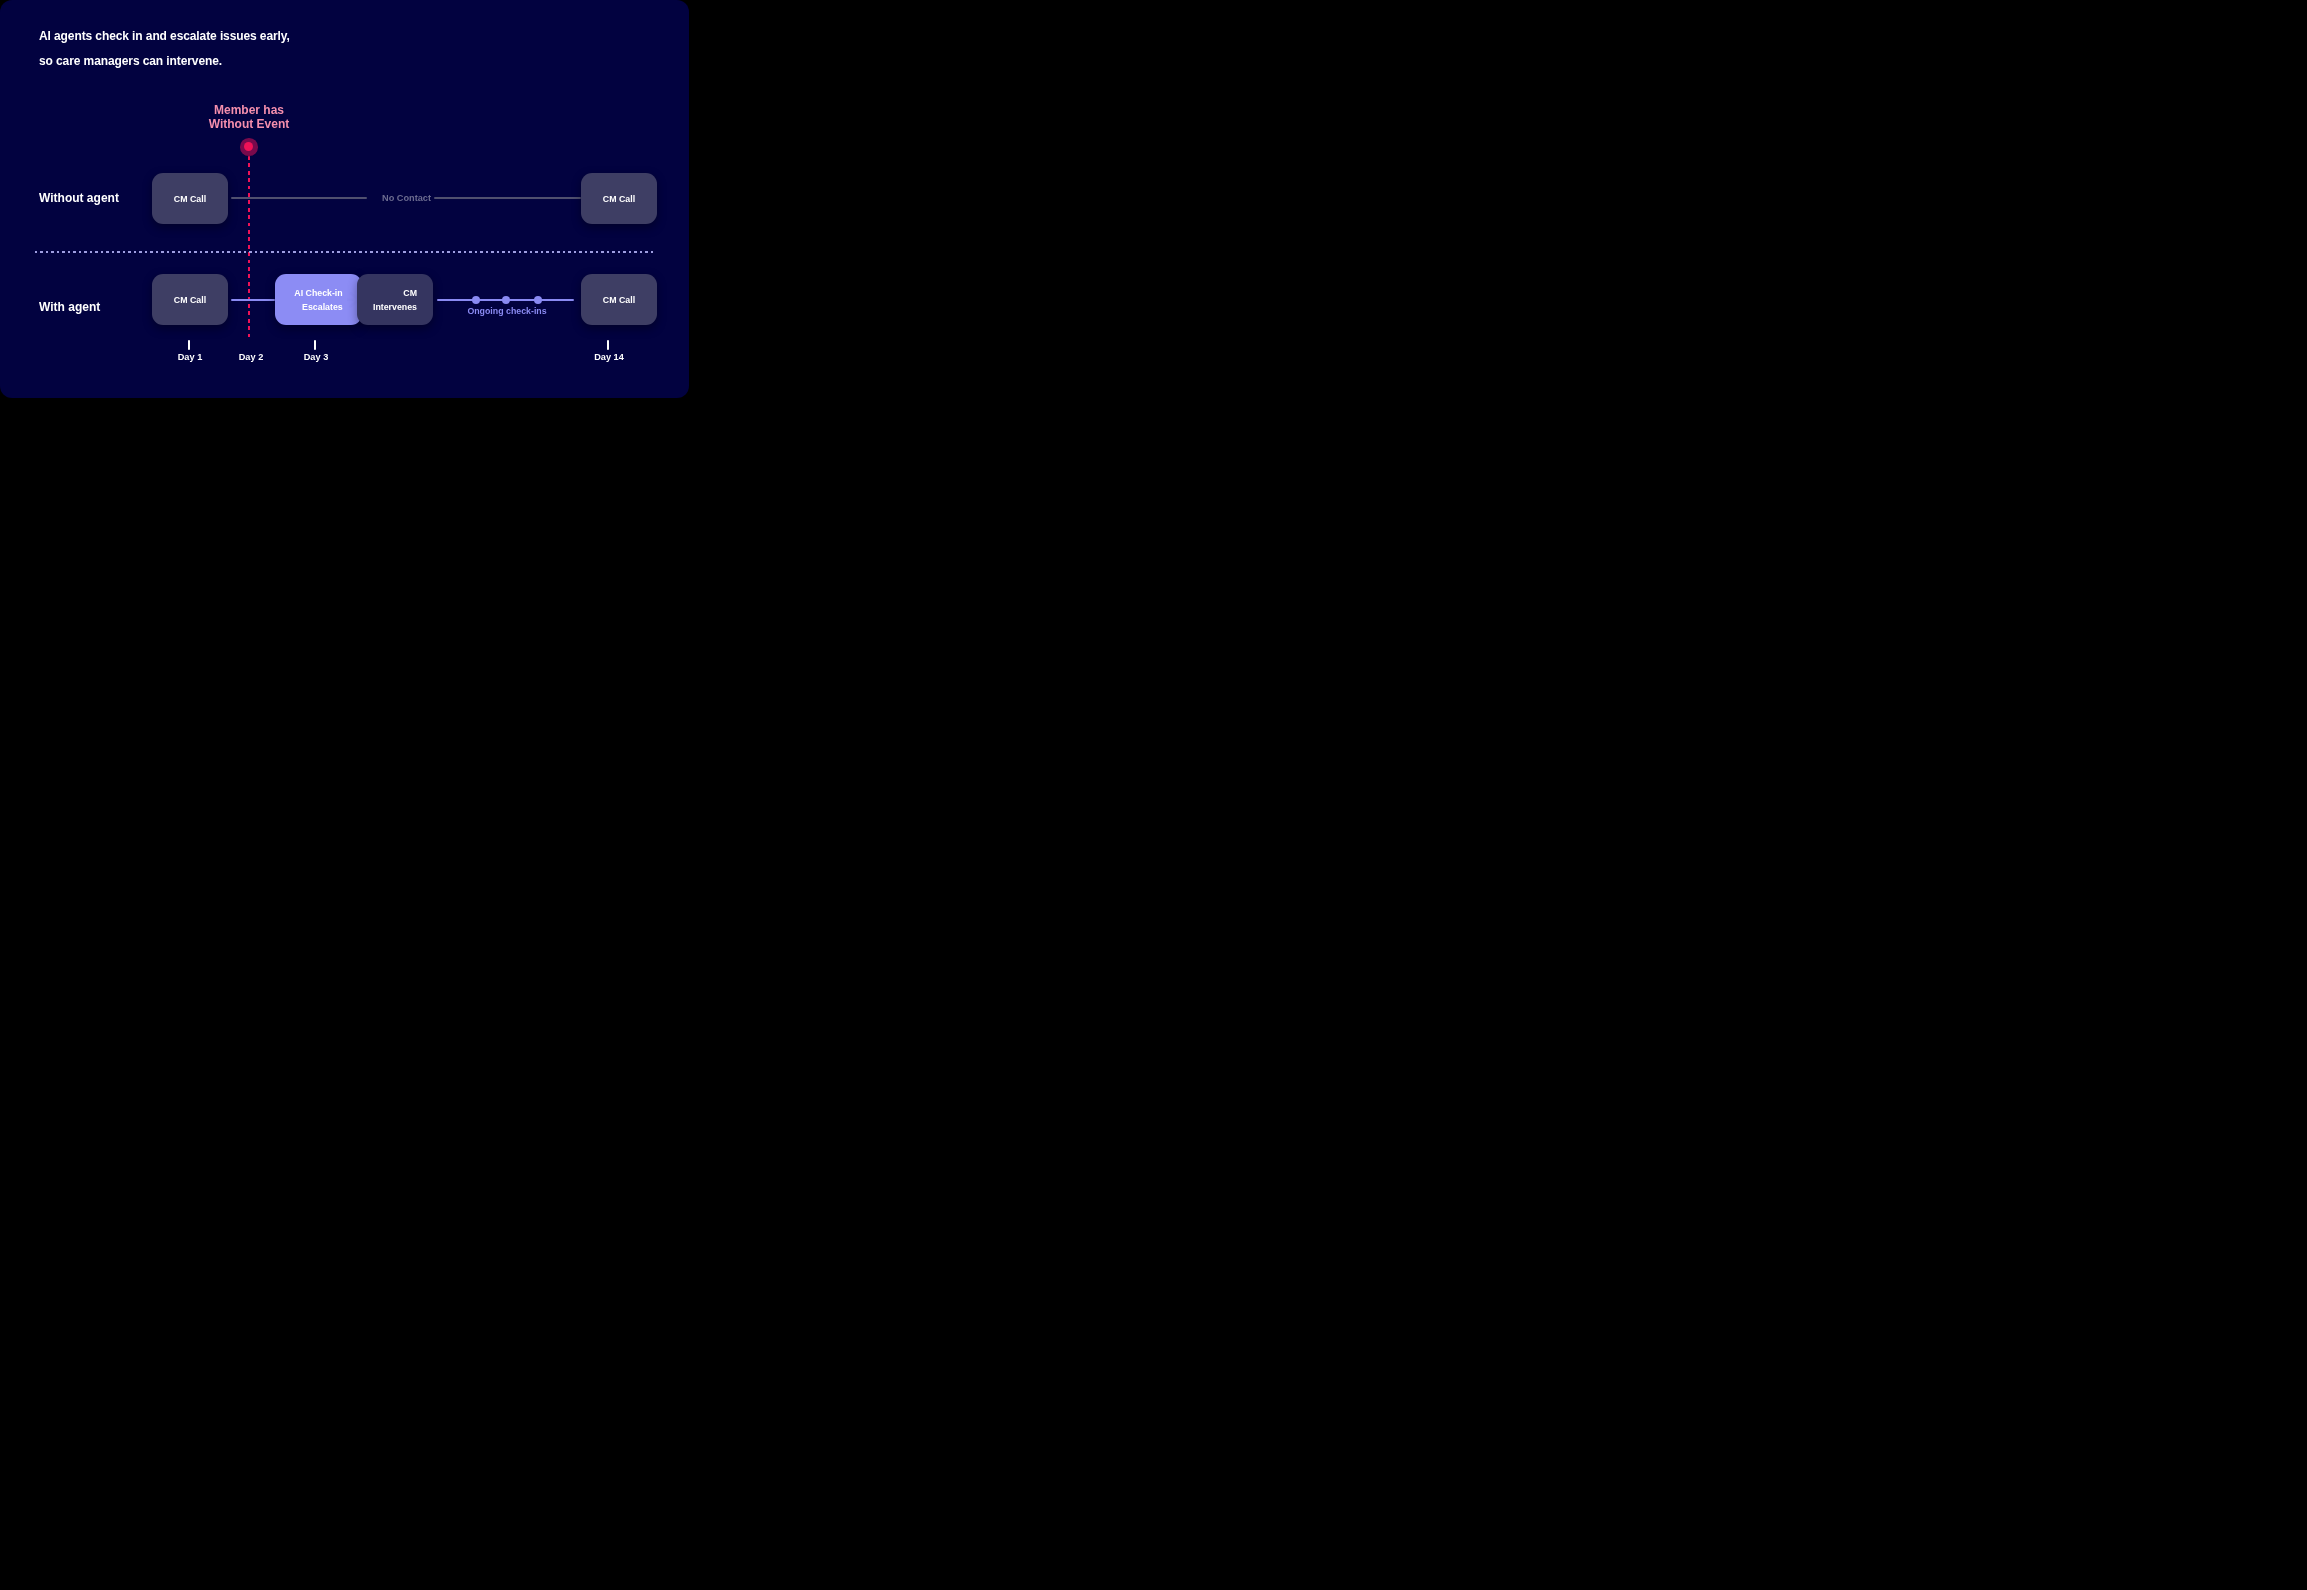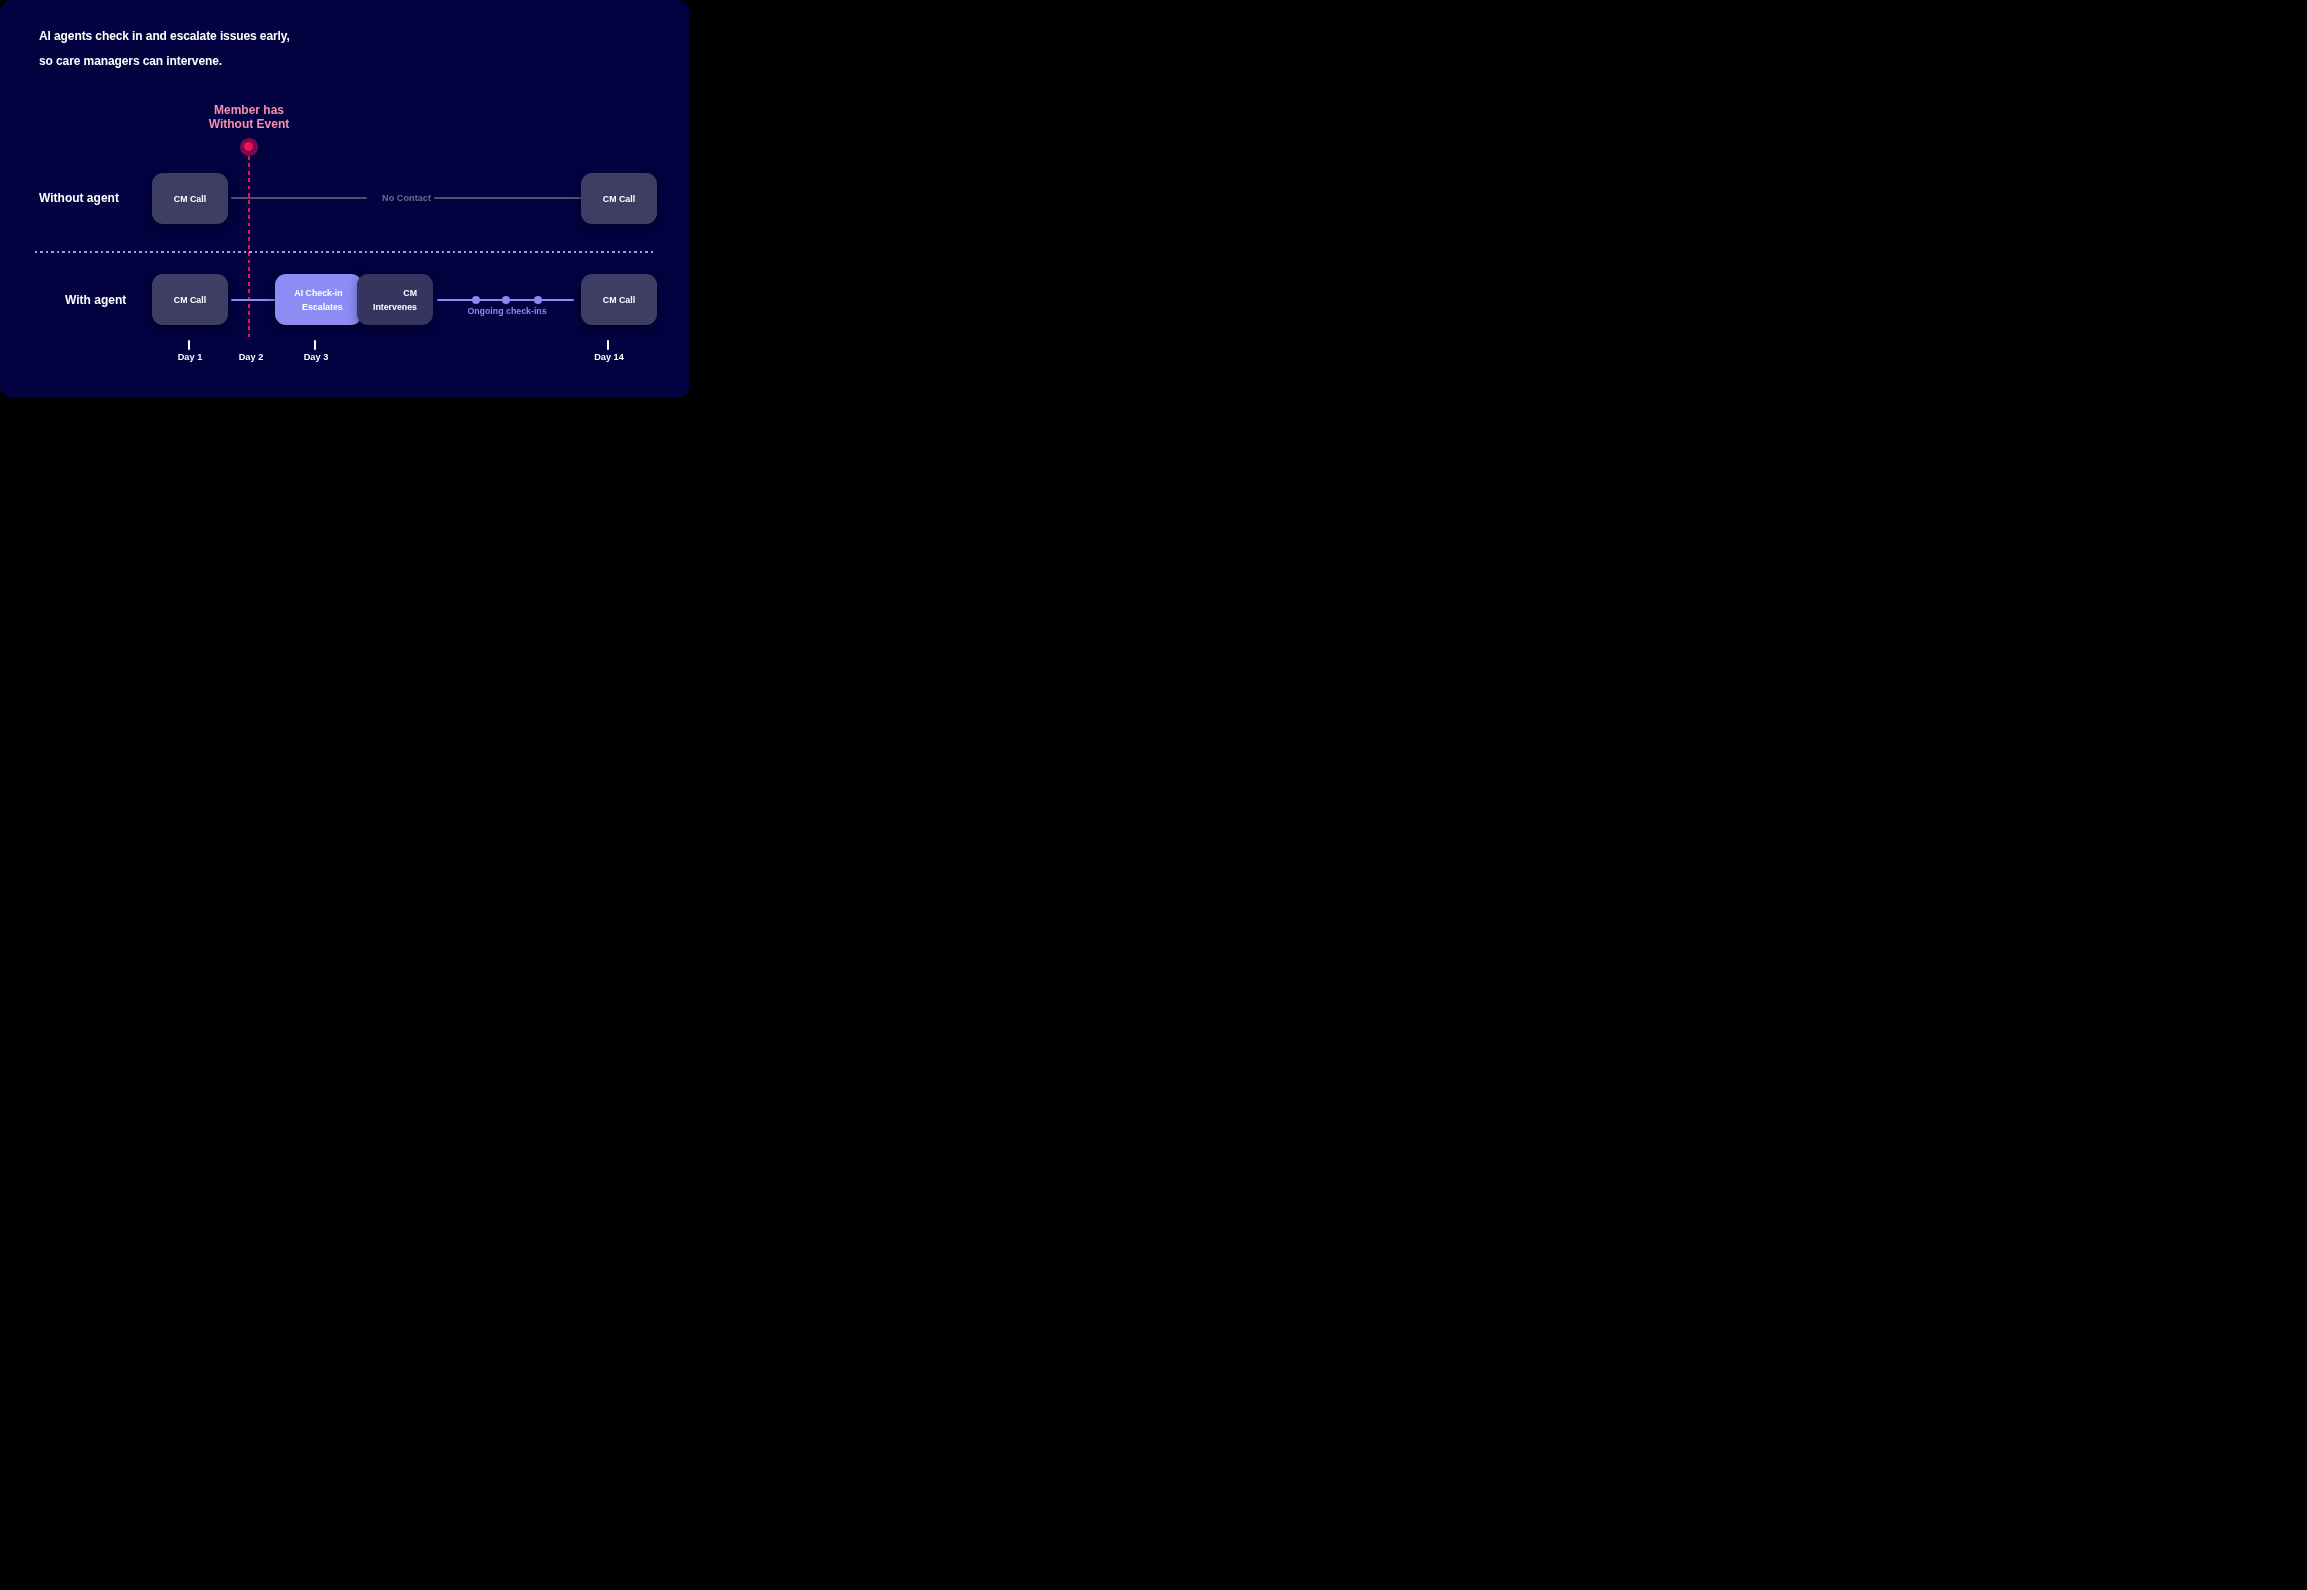--- a/index.html
+++ b/index.html
@@ -114,21 +114,21 @@
   </div>
   <div class="hline muted" style="left:231px;width:136px;"></div>
   <div class="no-contact">No Contact</div>
   <div class="hline muted" style="left:434px;width:147px;"></div>
   <div class="node slate row1" style="left:581px;">
     <span>CM Call</span>
   </div>
 
   <div class="divider"></div>
 
-  <div class="row-label" style="top:300px;margin-left:26px;">With agent</div>
+  <div class="row-label" style="top:307px;">With agent</div>
   <div class="node slate row2" style="left:152px;">
     <span>CM Call</span>
   </div>
   <div class="hline accent" style="left:231px;width:44px;"></div>
   <div class="node periwinkle row2" style="left:275px;width:87px;">
     <span>
       <span>AI Check-in</span><br>
       <span>Escalates</span>
     </span>
   </div>

